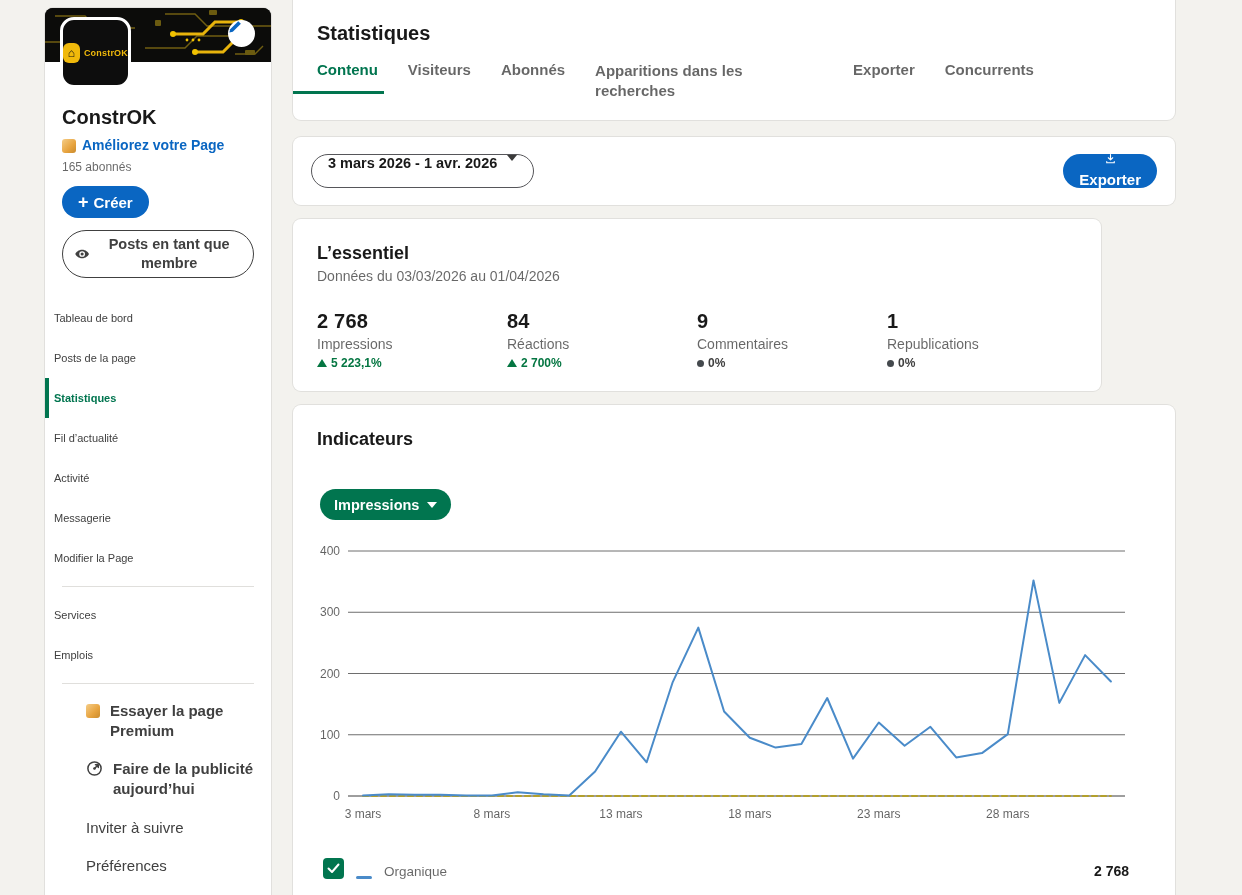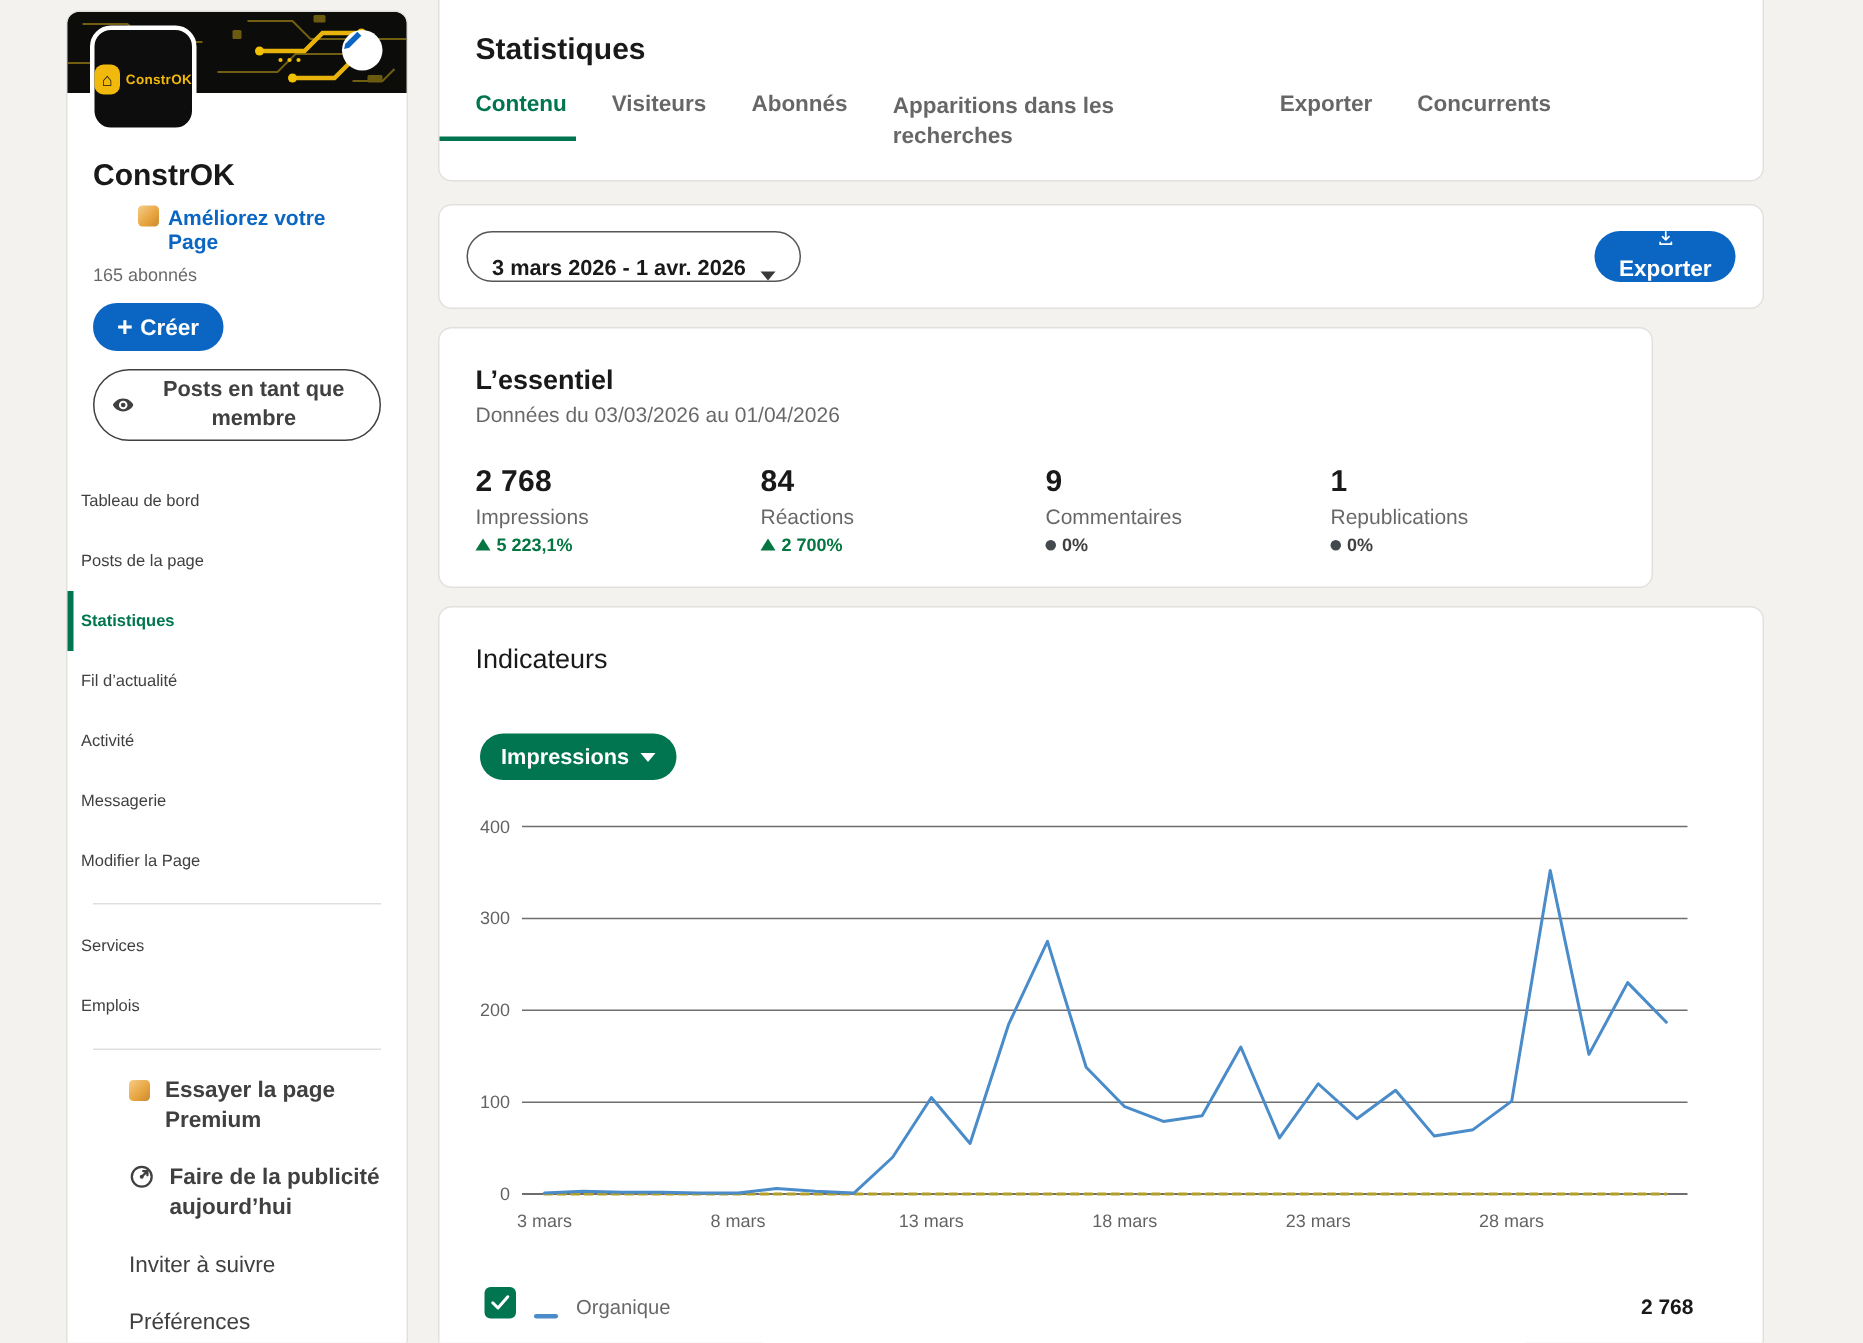--- a/index.html
+++ b/index.html
@@ -17,21 +17,21 @@
   .banner svg { position:absolute; inset:0; }
   .edit-btn { position:absolute; top:12px; right:16px; width:27px; height:27px; border-radius:50%;
     background:#fff; display:flex; align-items:center; justify-content:center; cursor:pointer; }
   .logo-badge { position:absolute; left:15px; top:9px; width:71px; height:71px; background:#0d0d0d;
     border:3px solid #fff; border-radius:14px; display:flex; align-items:center; justify-content:center; gap:4px; }
   .logo-house { width:20px; height:20px; background:#f0b90b; border-radius:6px; display:flex; align-items:center; justify-content:center;
     color:#111; font-size:12px; font-weight:bold; line-height:1; }
   .logo-text { color:#f0b90b; font-size:9px; font-weight:bold; letter-spacing:.2px; }
   .side-pad { padding:0 17px; }
   .company-name { margin-top:44px; font-size:20px; font-weight:bold; color:#191919; }
-  .upsell { display:flex; align-items:flex-start; gap:6px; margin-top:8px; cursor:pointer;margin-left:30px; }
+  .upsell { display:flex; align-items:flex-end; gap:6px; margin-top:8px; cursor:pointer; }
   .premium-sq { width:14px; height:14px; border-radius:3px; background:linear-gradient(135deg,#f5cd87 0%,#e7a33e 60%,#c98b2e 100%); }
   .upsell-link { color:#0a66c2; font-size:14px; font-weight:600; }
   .followers { margin-top:7px; font-size:12px; color:rgba(0,0,0,.6); }
   .create-btn { margin-top:12px; display:inline-flex; align-items:center; gap:5px; background:#0a66c2; color:#fff;
     border:none; border-radius:16px; height:32px; padding:0 16px; font-size:15px; font-weight:bold; cursor:pointer;
     font-family:inherit; }
   .view-member-btn { margin-top:12px; width:192px; min-height:46px; border:1.5px solid #404040; border-radius:24px;
     background:#fff; display:flex; align-items:center; justify-content:center; gap:8px; padding:4px 12px;
     font-size:14.5px; font-weight:600; color:#404040; cursor:pointer; text-align:center; line-height:1.3; font-family:inherit; }
   .nav { margin-top:20px; }
@@ -46,41 +46,41 @@
   
   #card-header { left:293px; top:0; width:882px; height:120px; border-top-left-radius:0; border-top-right-radius:0; }
   .page-title { padding:22px 24px 0; font-size:20px; font-weight:bold; }
   .tabs { display:flex; align-items:flex-start; padding:0 24px; margin-top:16px; font-size:15px; font-weight:600; color:rgba(0,0,0,.6); }
   .tab { margin-right:30px; position:relative; padding-bottom:16px; cursor:pointer; }
   .tab.active { color:#01754f; }
   .tab.active::after { content:""; position:absolute; left:-24px; right:-6px; bottom:0; height:3px; background:#01754f; }
   .tab.wrap { width:158px; line-height:1.35; margin-right:100px; padding-bottom:4px; }
 
   #card-toolbar { left:293px; top:137px; width:882px; height:68px; display:flex; align-items:center; justify-content:space-between; padding:0 18px; }
-  .date-pill { display:flex; align-items:flex-end; gap:10px; height:34px; padding:0 16px; border:1.5px solid #56565a;
+  .date-pill { display:flex; align-items:flex-start; gap:10px; height:34px; padding:0 16px; border:1.5px solid #56565a;
     border-radius:17px; background:#fff; font-size:14.5px; font-weight:600; color:#191919; cursor:pointer; font-family:inherit; }
   .caret-down { width:0; height:0; border-left:5px solid transparent; border-right:5px solid transparent; border-top:6px solid #3a3a3a; }
   .export-btn { display:flex; align-items:center; gap:7px; height:34px; padding:0 16px; border:none; border-radius:17px;
     background:#0a66c2; color:#fff; font-size:15px; font-weight:bold; cursor:pointer; font-family:inherit;flex-direction:column; }
 
   #card-essentials { left:293px; top:219px; width:808px; height:172px; padding:24px; }
   .sec-title { font-size:18px; font-weight:bold; }
   .sec-sub { margin-top:4px; font-size:14px; color:rgba(0,0,0,.6); }
   .stats-row { display:flex; margin-top:26px; }
   .stat { width:208px; }
   .stat-value { font-size:20px; font-weight:bold; letter-spacing:.2px; }
   .stat-label { margin-top:3px; font-size:14px; color:rgba(0,0,0,.6); }
   .stat-delta { margin-top:4px; display:flex; align-items:center; gap:4px; font-size:12px; font-weight:bold; }
   .stat-delta.up { color:#057642; }
   .stat-delta.flat { color:#404040; }
   .tri-up { width:0; height:0; border-left:5px solid transparent; border-right:5px solid transparent; border-bottom:8px solid #057642; }
   .dot-flat { width:7px; height:7px; border-radius:50%; background:#44494d; }
 
   #card-indicators { left:293px; top:405px; width:882px; height:500px; }
-  .ind-title { padding:24px 24px 0; font-size:18px; font-weight:normal; }
+  .ind-title { padding:24px 24px 0; font-size:18px; font-weight:bold; }
   .metric-pill { position:absolute; left:27px; top:84px; display:flex; align-items:center; gap:8px; height:31px; padding:0 14px;
     background:#01754f; color:#fff; border:none; border-radius:16px; font-size:14.5px; font-weight:bold; cursor:pointer; font-family:inherit; }
   .metric-pill .caret-down { border-top-color:#fff; }
   #chart-wrap { position:absolute; left:0px; top:140px; width:860px; height:290px; }
   .legend-row { position:absolute; left:30px; right:46px; top:453px; display:flex; align-items:flex-end; gap:12px; }
   .legend-check { width:21px; height:21px; border-radius:4px; background:#01754f; display:flex; align-items:center; justify-content:center; cursor:pointer; }
   .legend-swatch { width:16px; height:3px; border-radius:2px; background:#4a8bc9; }
   .legend-label { font-size:13.5px; color:rgba(0,0,0,.6); }
   .legend-total { margin-left:auto; font-size:14px; font-weight:600; color:#191919; }
 

